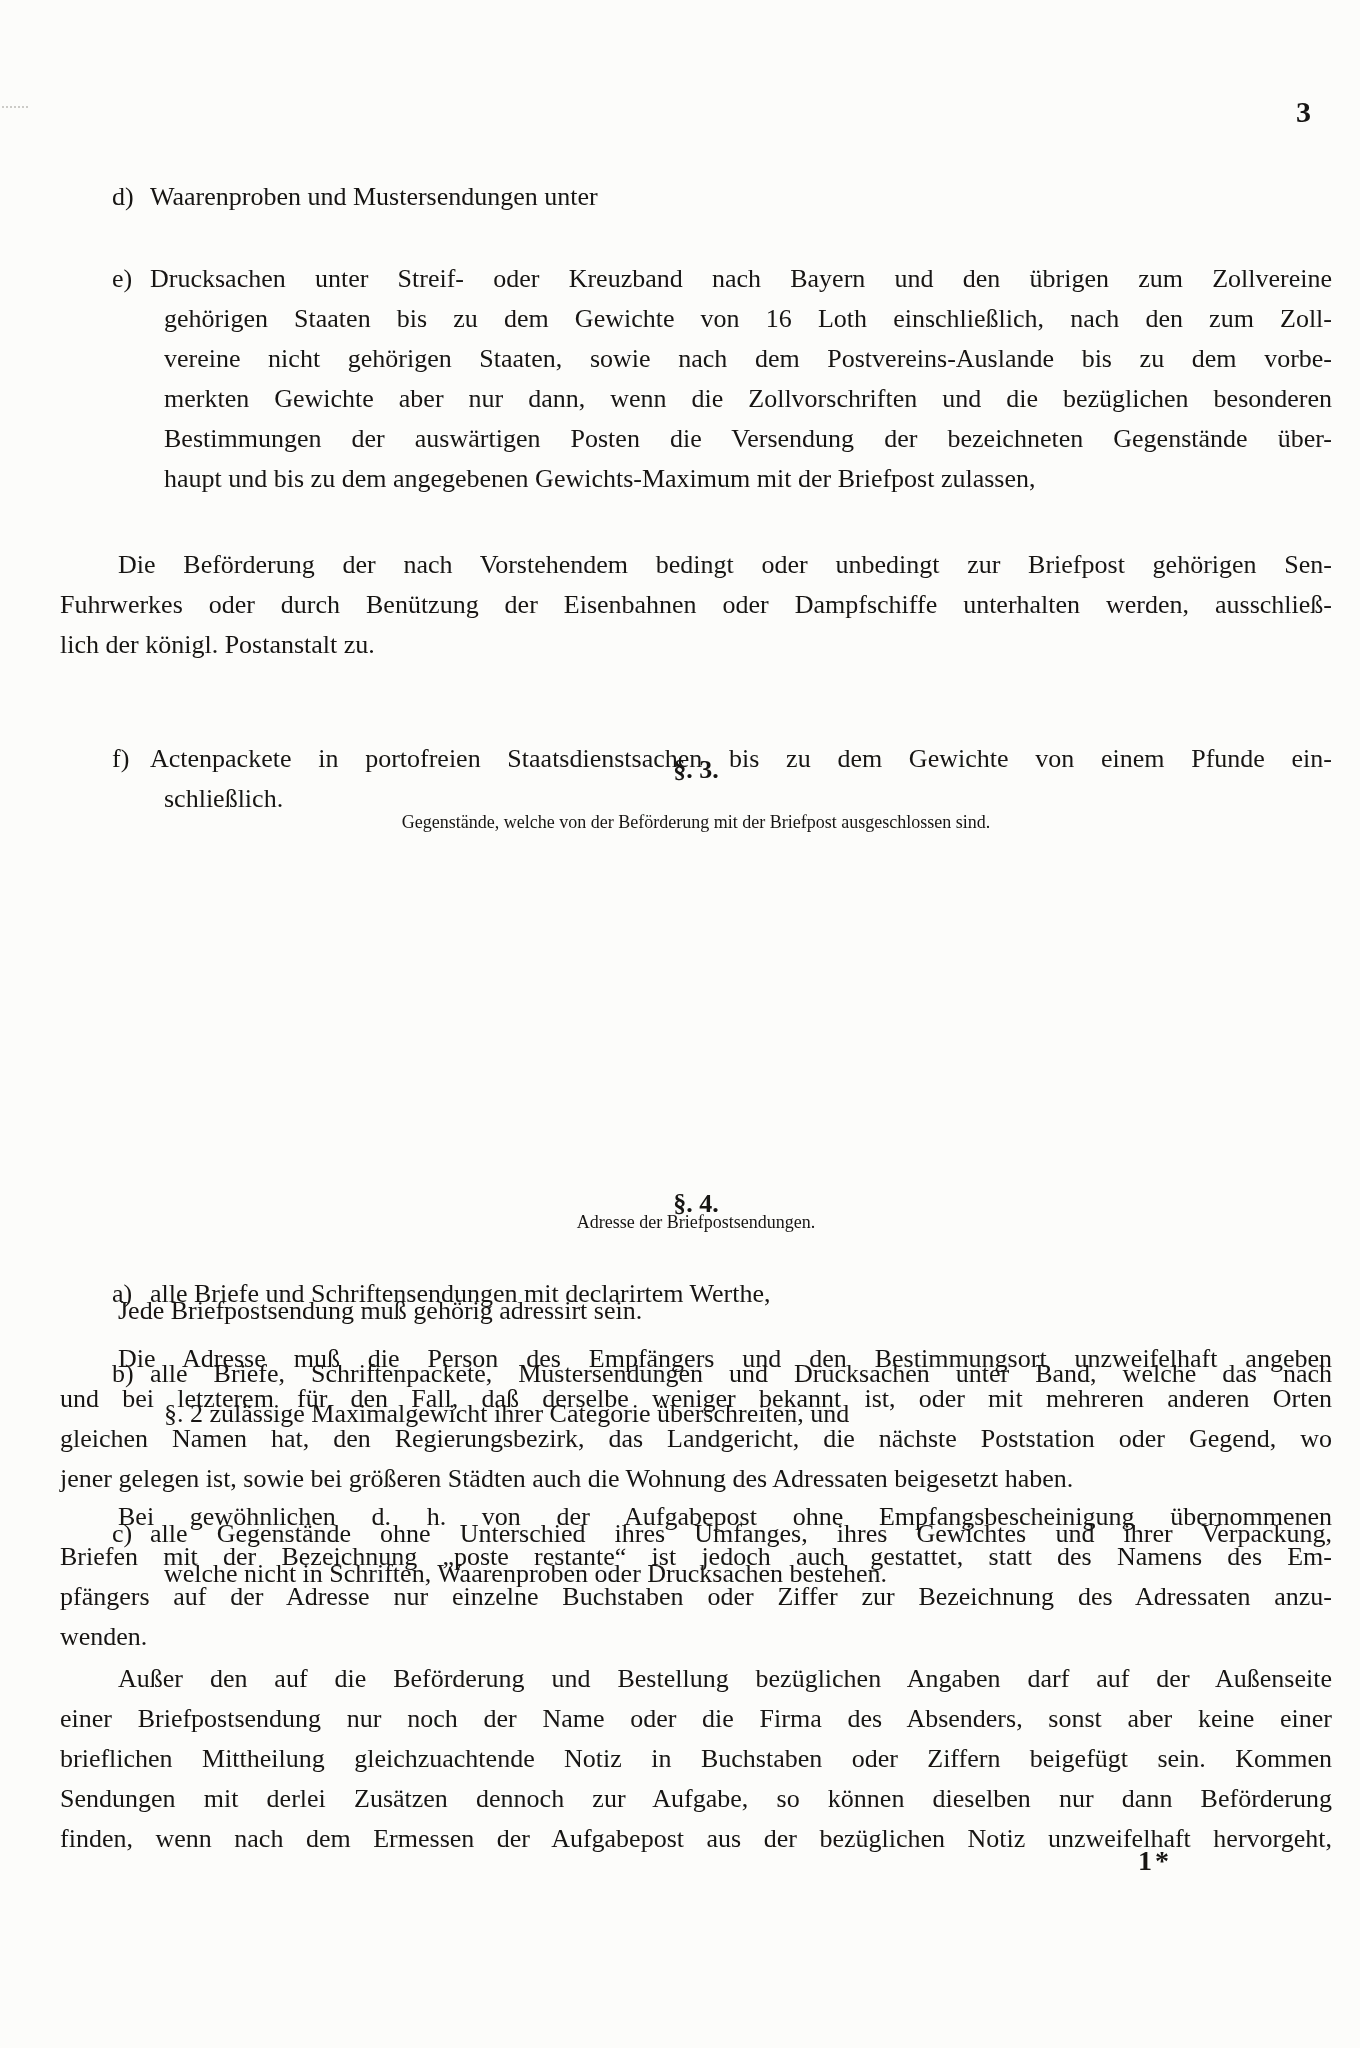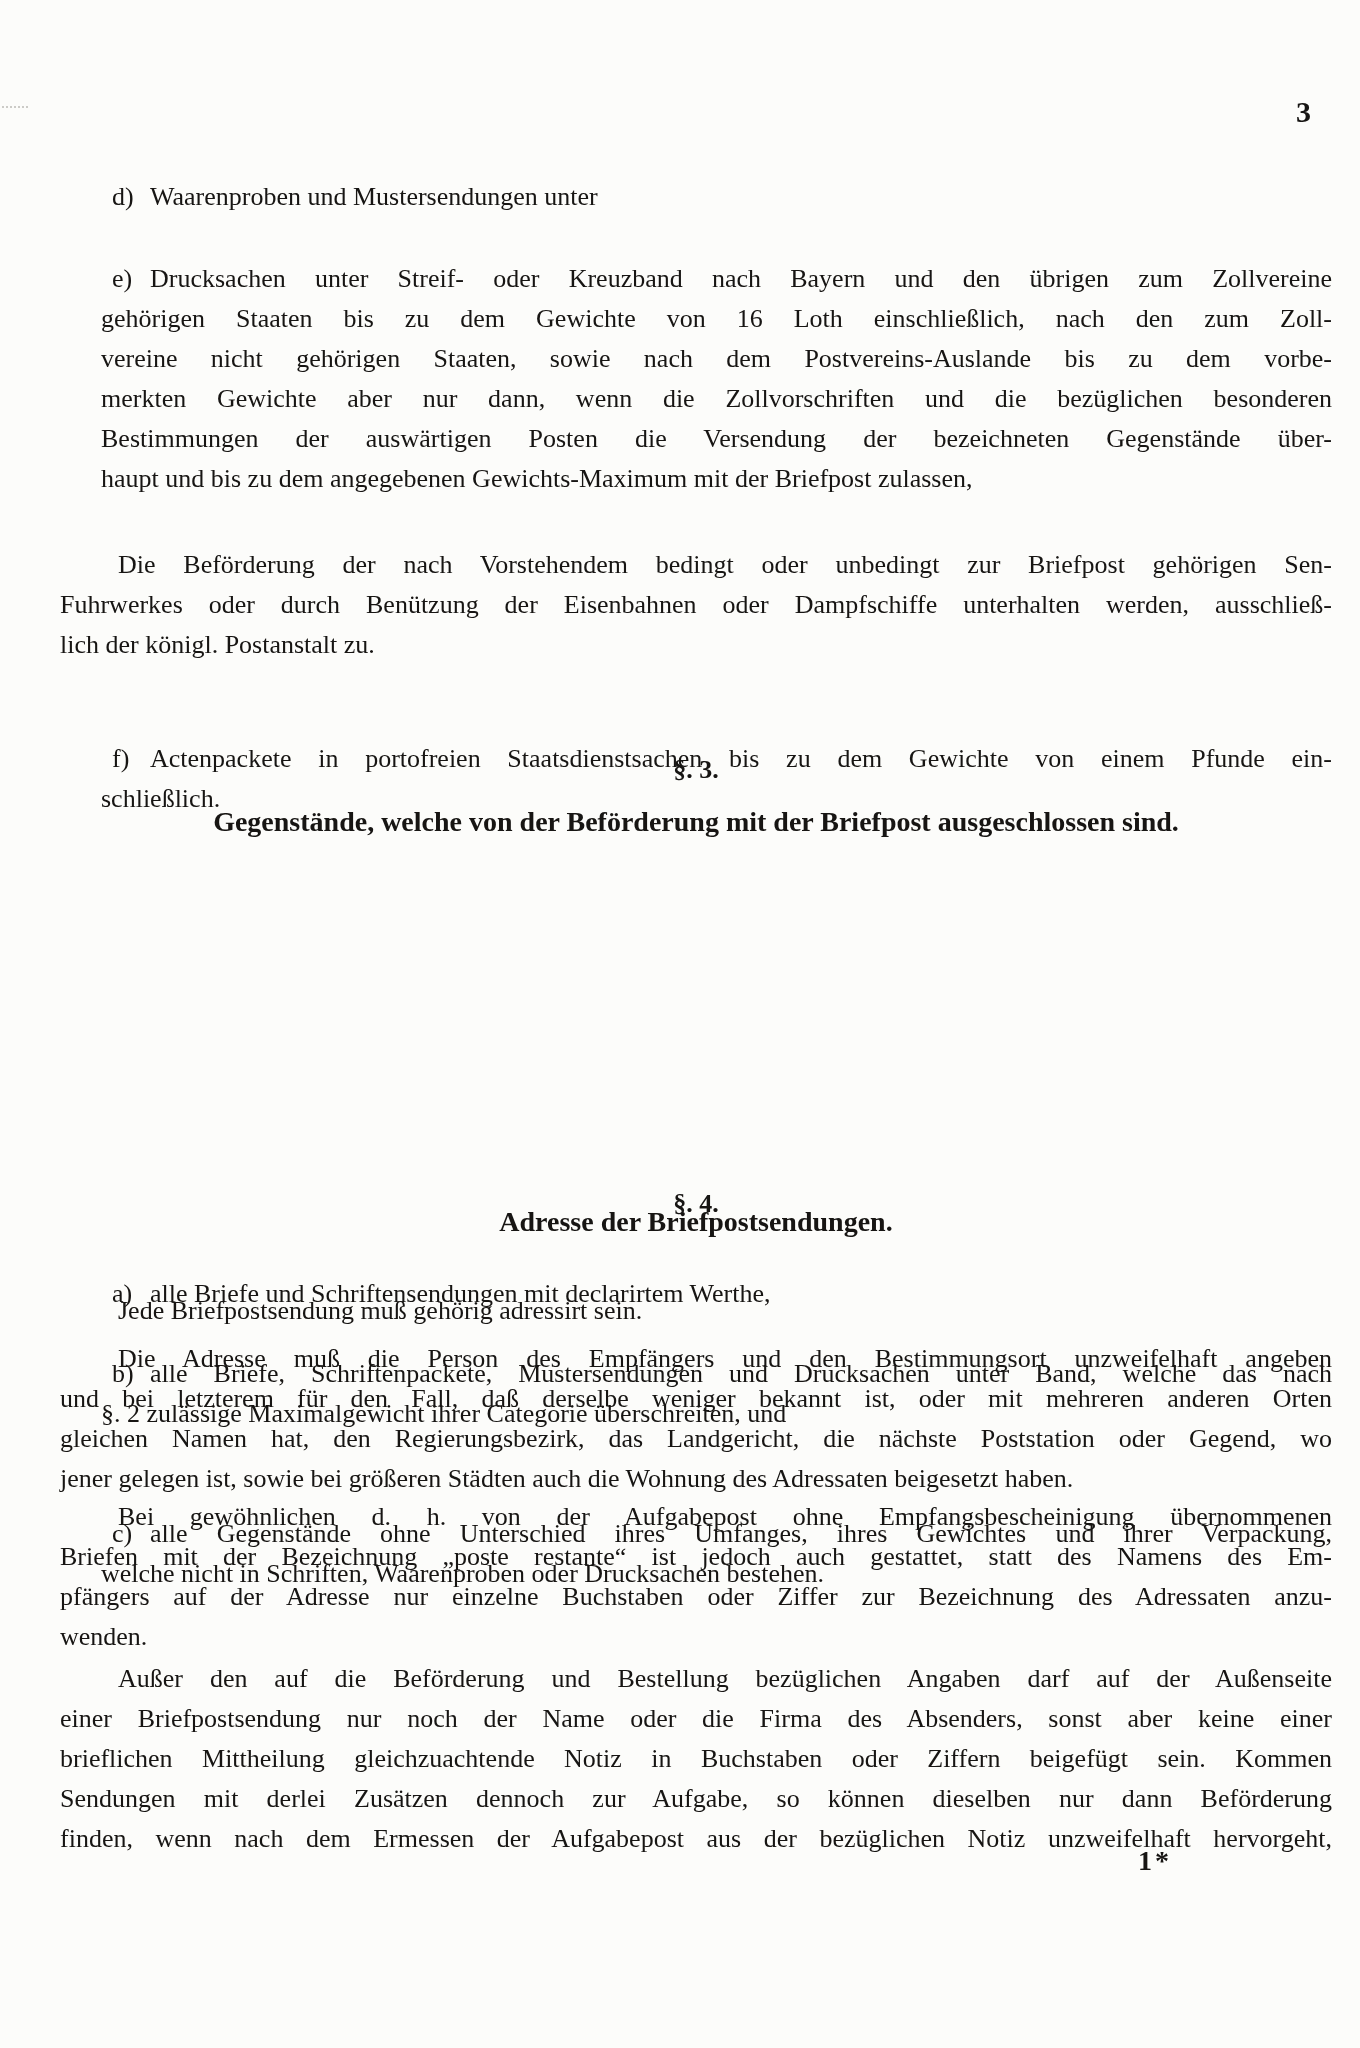--- a/index.html
+++ b/index.html
@@ -16,24 +16,24 @@
   .line{font-size:26px;line-height:40px;}
   .j{text-align:justify;text-align-last:justify;}
   .l{text-align:left;text-align-last:left;}
   .ind{margin-left:58px;}
   .li{position:relative;}
   .li .marker{
     position:absolute;left:52px;top:0;
     font-size:26px;line-height:40px;
   }
   .li .first{margin-left:90px;}
-  .li .cont{margin-left:41px;}
+  .li .cont{margin-left:104px;}
   .center{text-align:center;text-align-last:center;}
   .sec-num{font-size:26px;font-weight:bold;line-height:36px;}
-  .sec-title{font-size:28px;font-weight:bold;line-height:36px;text-align:right;}
+  .sec-title{font-size:18px;font-weight:normal;line-height:36px;text-align:right;}
   .pagenum{
     position:absolute;top:94px;left:1296px;
     font-size:30px;font-weight:bold;line-height:36px;
   }
   .sig{
     position:absolute;top:1844px;left:1138px;
     font-size:28px;font-weight:bold;line-height:34px;letter-spacing:3px;
   }
   .artifact{
     position:absolute;top:88px;left:2px;width:26px;height:18px;

